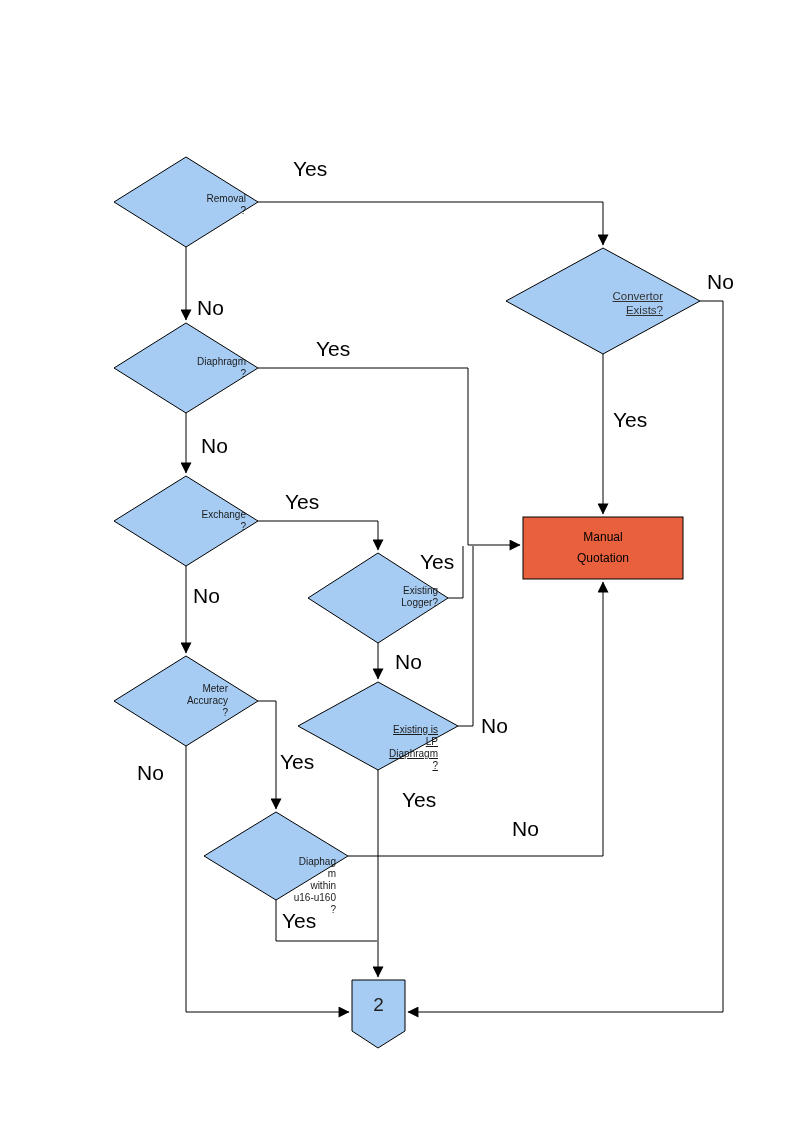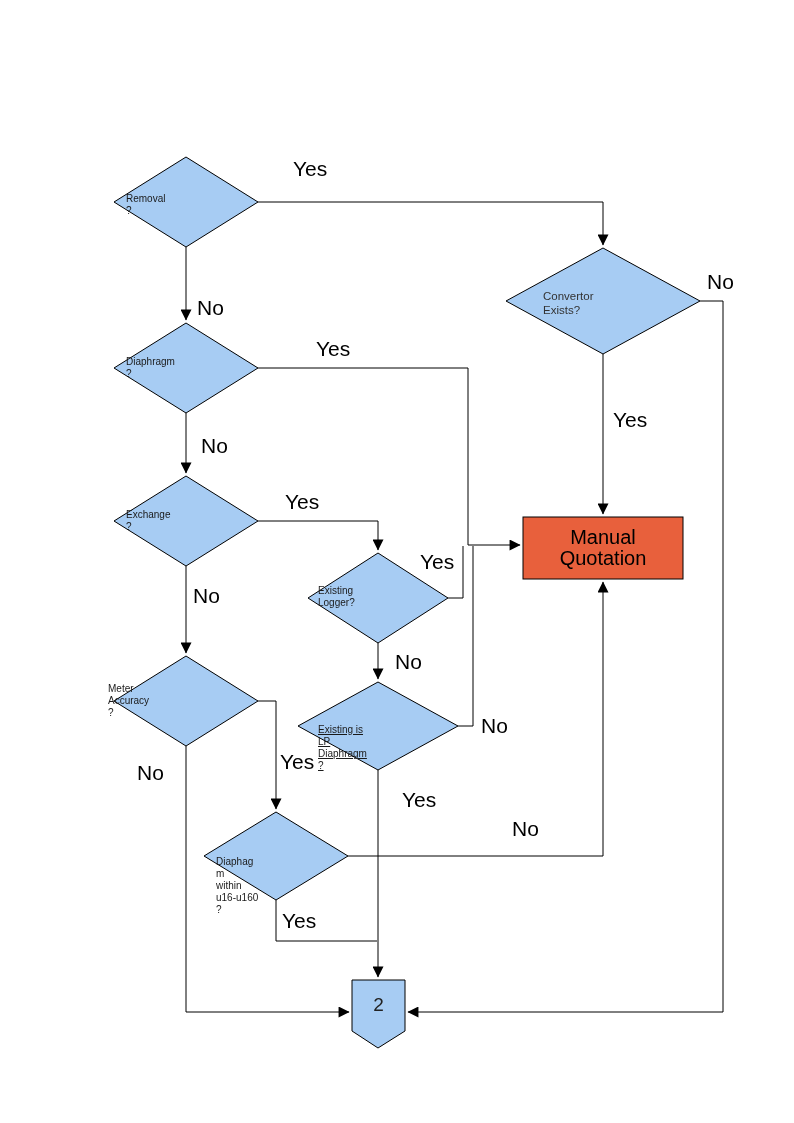--- a/index.html
+++ b/index.html
@@ -3,23 +3,23 @@
 <meta charset="utf-8">
 <style>
   html,body{margin:0;padding:0;background:#ffffff;}
   body{width:794px;height:1123px;position:relative;font-family:"Liberation Sans",sans-serif;overflow:hidden;}
   #canvas{position:absolute;left:0;top:0;width:794px;height:1123px;}
   svg{position:absolute;left:0;top:0;}
   .decision{fill:var(--decision-fill,#A7CCF3);stroke:var(--outline,#000);stroke-width:1;}
   .process{fill:var(--process-fill,#E8603C);stroke:var(--outline,#000);stroke-width:1;}
   .connector{fill:var(--decision-fill,#A7CCF3);stroke:var(--outline,#000);stroke-width:1;}
   .edge{fill:none;stroke:var(--outline,#000);stroke-width:1;}
-  .node-label{position:absolute;text-align:left;white-space:pre-line;color:#1a1a1a;font-size:10px;line-height:12px;}
+  .node-label{position:absolute;text-align:right;white-space:pre-line;color:#1a1a1a;font-size:10px;line-height:12px;}
   .node-label.big{font-size:11.5px;line-height:14px;color:#333;}
-  .box-label{position:absolute;display:flex;align-items:center;justify-content:center;text-align:center;white-space:pre-line;font-size:20px;line-height:21px;color:#000;}
+  .box-label{position:absolute;display:flex;align-items:center;justify-content:center;text-align:center;white-space:pre-line;font-size:12px;line-height:21px;color:#000;}
   .edge-label{position:absolute;font-size:21px;color:#000;}
   .conn-label{position:absolute;display:flex;align-items:center;justify-content:center;font-size:19px;color:#222;}
 </style>
 </head>
 <body>
 
 <div id="canvas">
 
   <svg width="794" height="1123" viewBox="0 0 794 1123">
     <defs>
@@ -61,21 +61,21 @@
 
   <div class="node-label" style="left:126px;top:193px;width:120px;">Removal
 ?</div>
   <div class="node-label" style="left:126px;top:356px;width:120px;">Diaphragm
 ?</div>
   <div class="node-label" style="left:126px;top:509px;width:120px;">Exchange
 ?</div>
   <div class="node-label" style="left:108px;top:683px;width:120px;">Meter
 Accuracy
 ?</div>
-  <div class="node-label big" style="left:543px;top:289px;width:120px;">Convertor
+  <div class="node-label big" style="left:543px;top:289px;width:120px;text-decoration:underline;">Convertor
 Exists?</div>
   <div class="node-label" style="left:318px;top:585px;width:120px;">Existing
 Logger?</div>
   <div class="node-label" style="left:318px;top:724px;width:120px;text-decoration:underline;">Existing is
 LP
 Diaphragm
 ?</div>
   <div class="node-label" style="left:216px;top:826px;width:120px;margin-top:30px;">Diaphag
 m
 within

